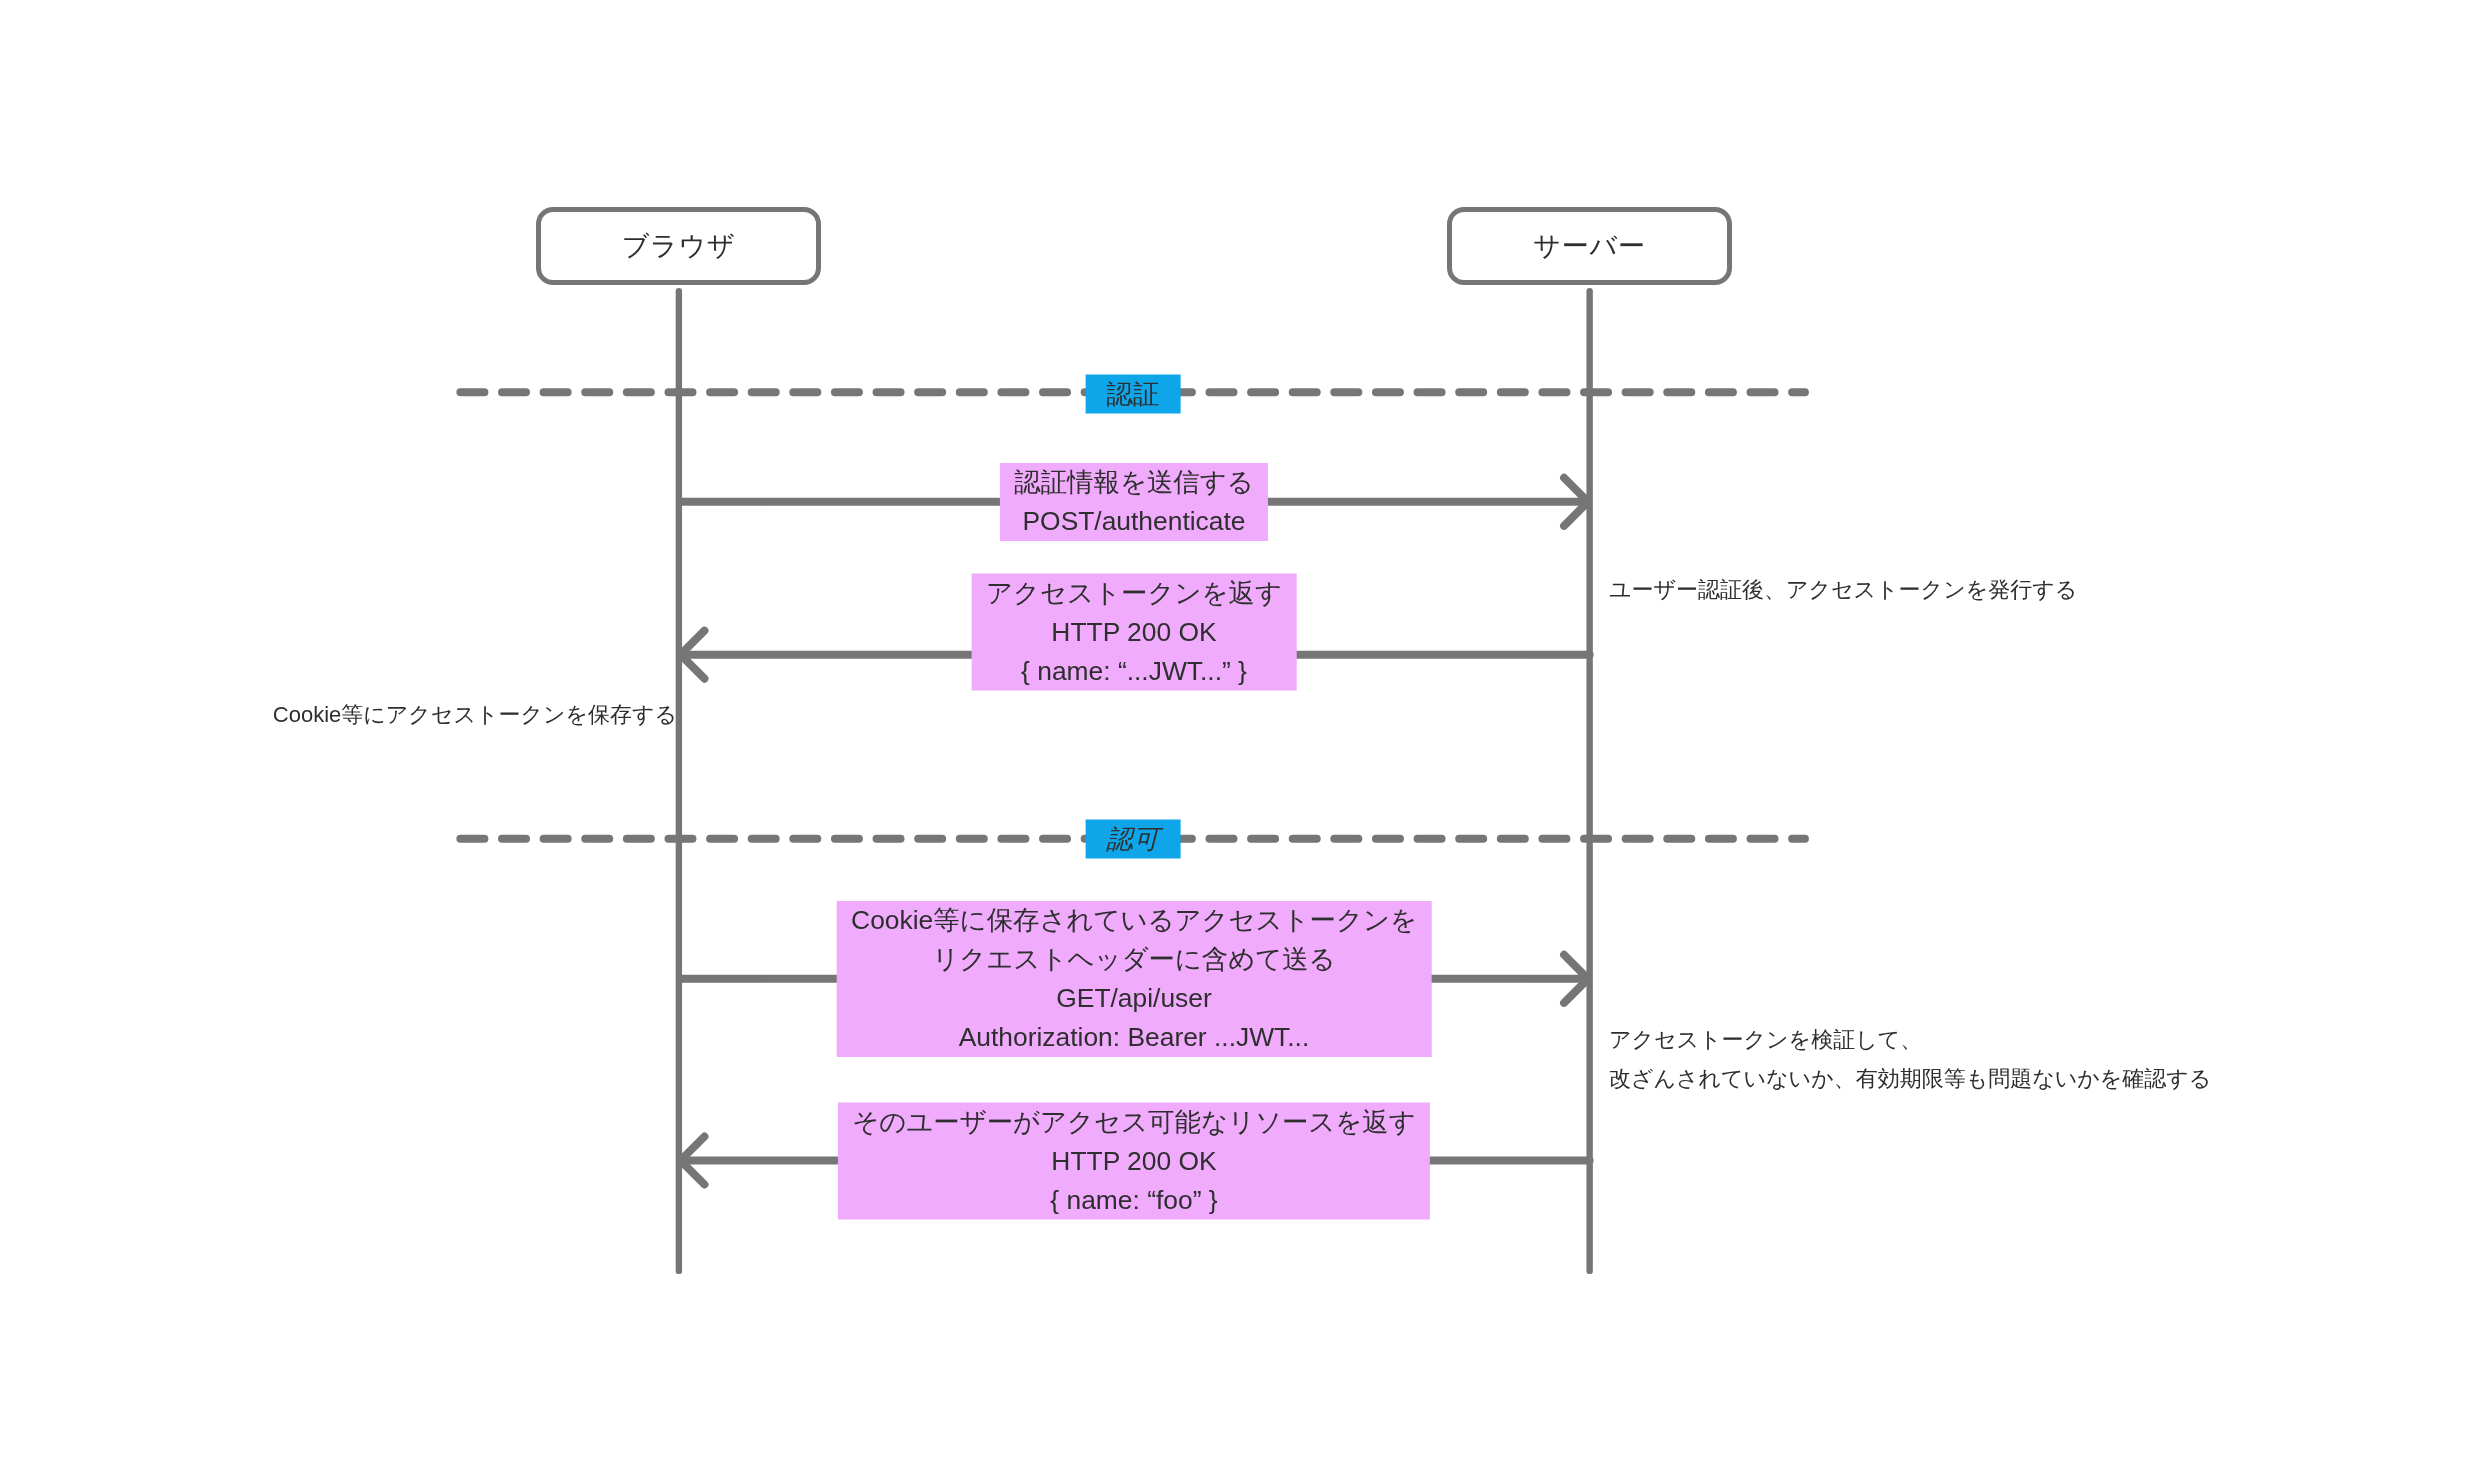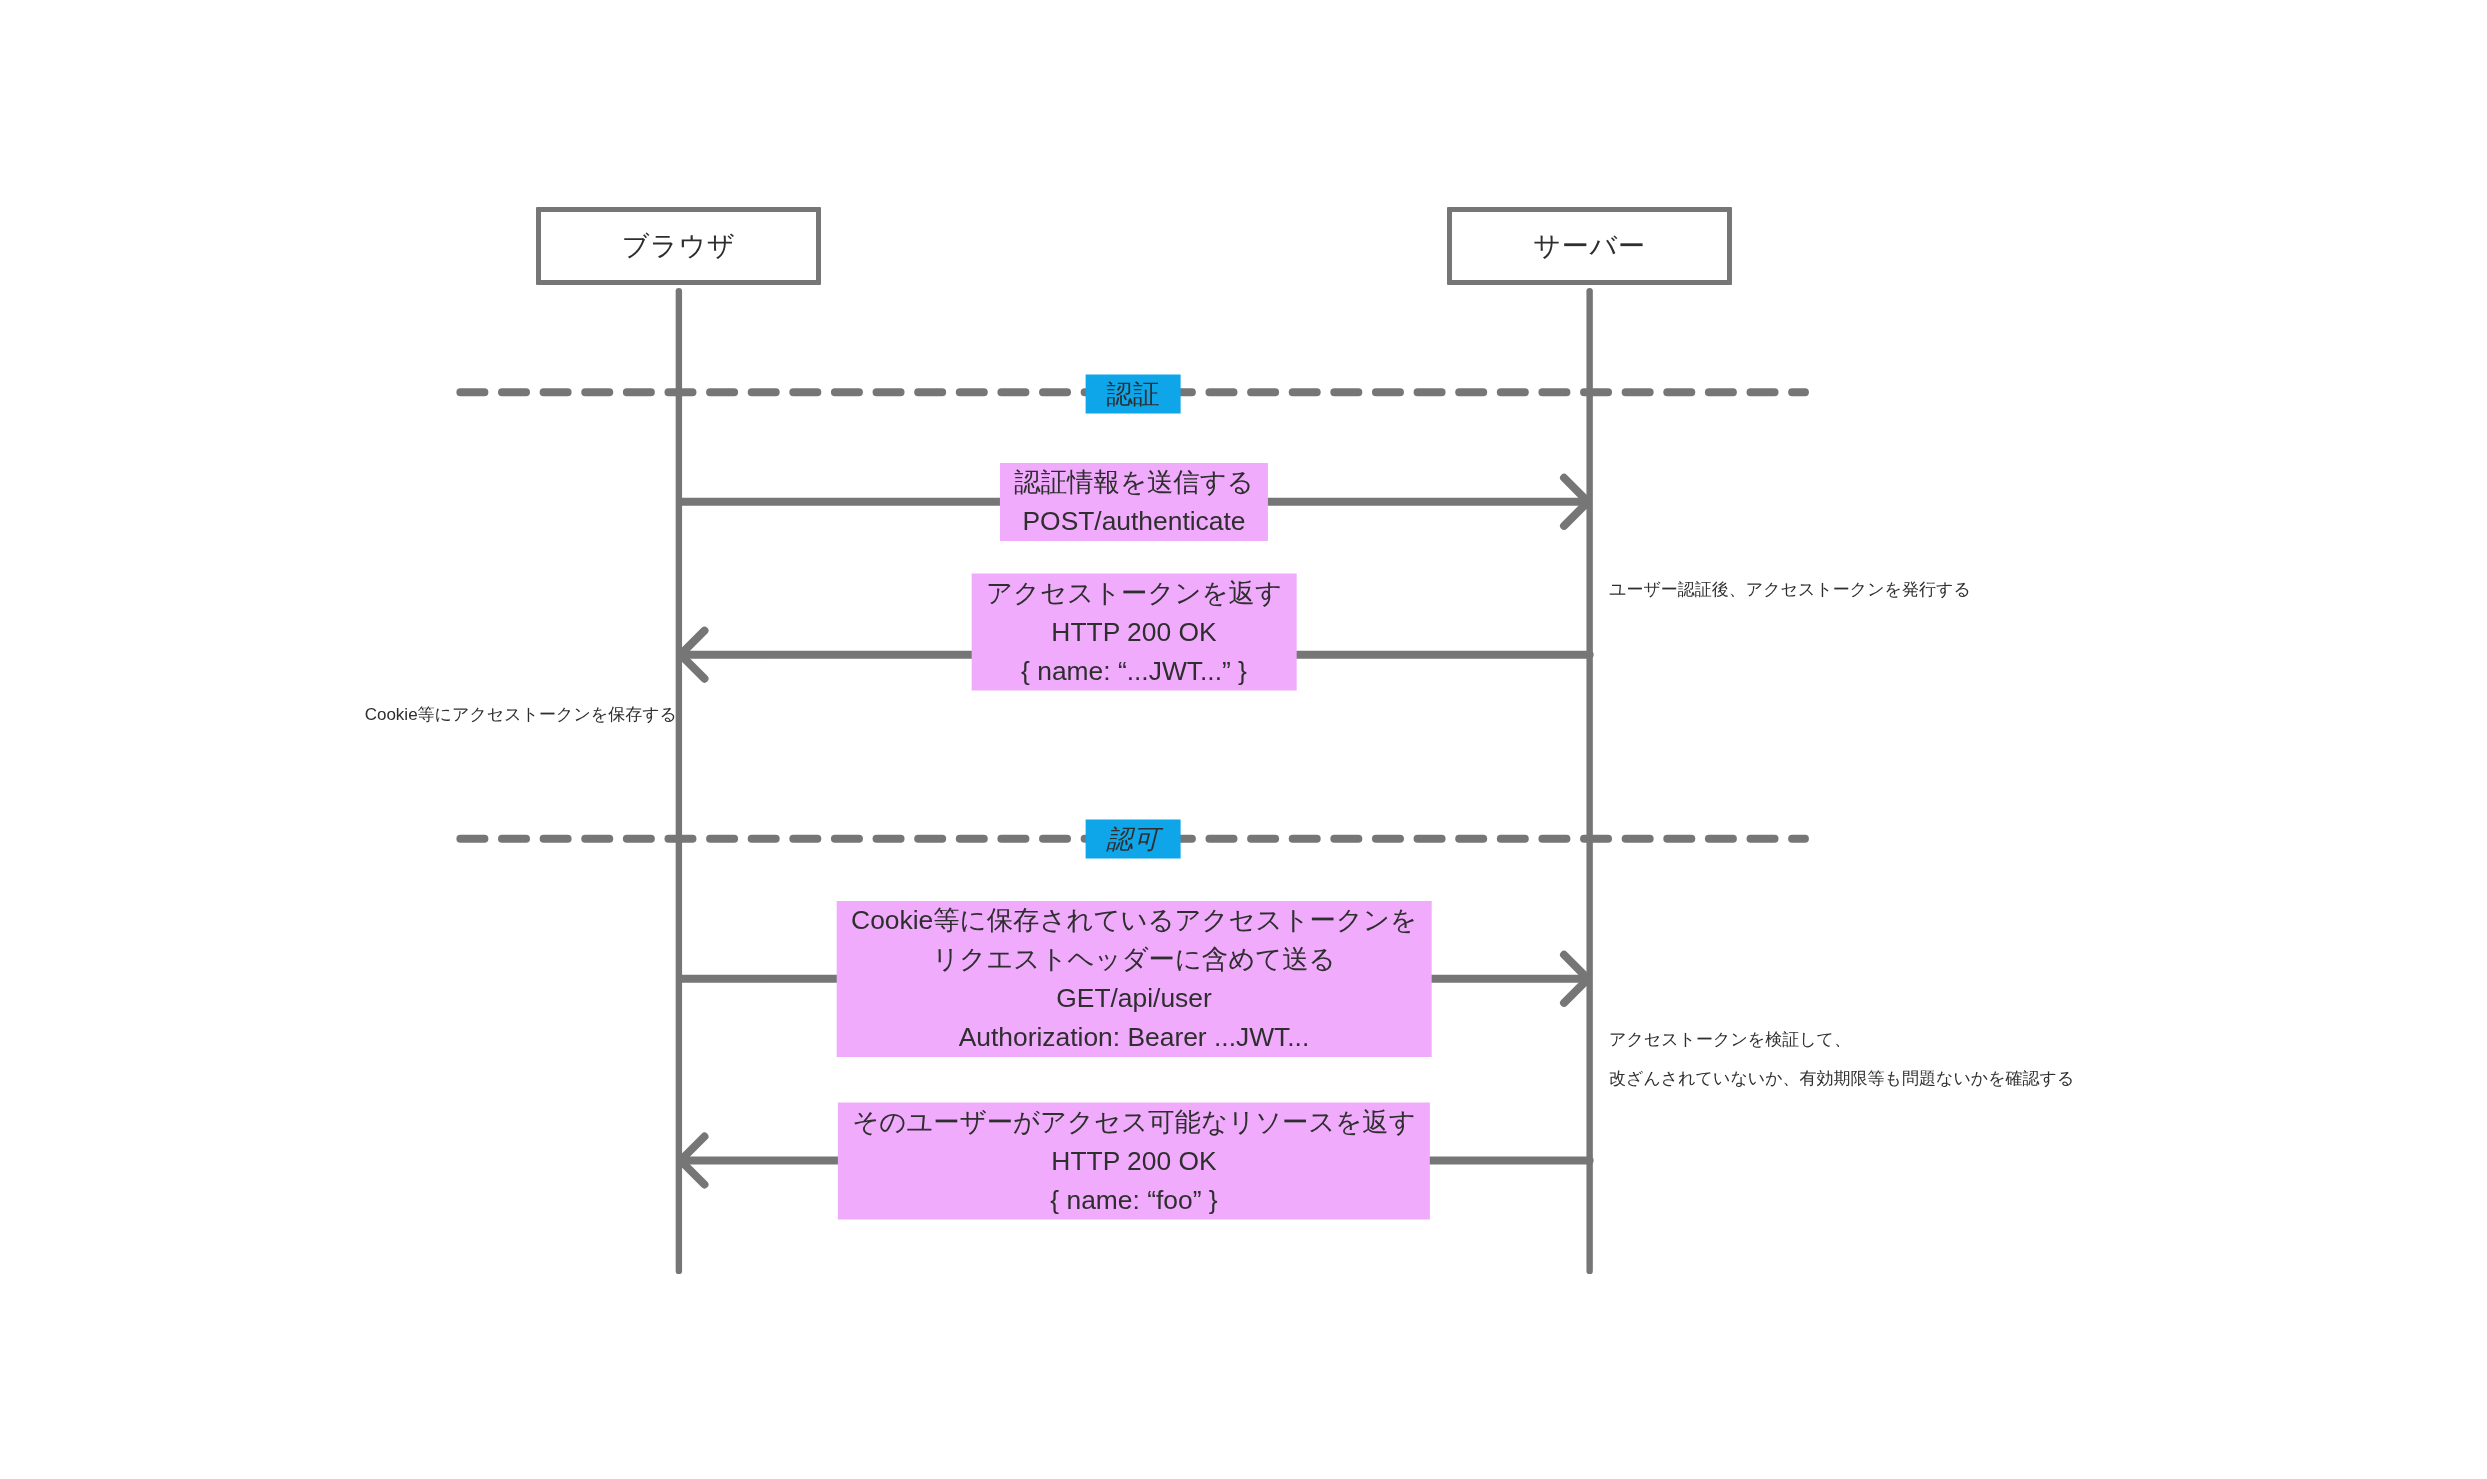--- a/index.html
+++ b/index.html
@@ -15,21 +15,21 @@
     color:var(--text);
     overflow:hidden;
   }
   .canvas{position:relative;width:2487px;height:1479px;background:var(--bg);}
   .layer-svg{position:absolute;left:0;top:0;z-index:1;}
   .actor-box{
     position:absolute;z-index:3;
     width:285px;height:78px;
     background:#fff;
     border:5.6px solid var(--line);
-    border-radius:1px;
+    border-radius:17px;
     display:flex;align-items:center;justify-content:center;
     font-size:27px;font-weight:500;color:var(--text);
     letter-spacing:0.8px;
   }
   .actor-box.browser{left:536px;top:207px;}
   .actor-box.server{left:1447px;top:207px;}
   .section-label{
     position:absolute;z-index:2;
     transform:translate(-50%,-50%);
     background:#0ea5e9;
@@ -42,21 +42,21 @@
     transform:translate(-50%,-50%);
     background:#f0abfc;
     padding:0 14.4px;
     text-align:center;
     font-size:26.4px;line-height:39px;font-weight:500;
     color:var(--text);white-space:nowrap;
   }
   .msg-label span{display:block;}
   .note{
     position:absolute;z-index:2;
-    font-size:17px;line-height:39px;font-weight:500;
+    font-size:22px;line-height:39px;font-weight:500;
     color:var(--text);white-space:nowrap;
   }
   .note span{display:block;}
   .note.right{text-align:left;}
   .note.left{text-align:left;}
 </style>
 </head>
 <body>
 
 <div class="canvas">

